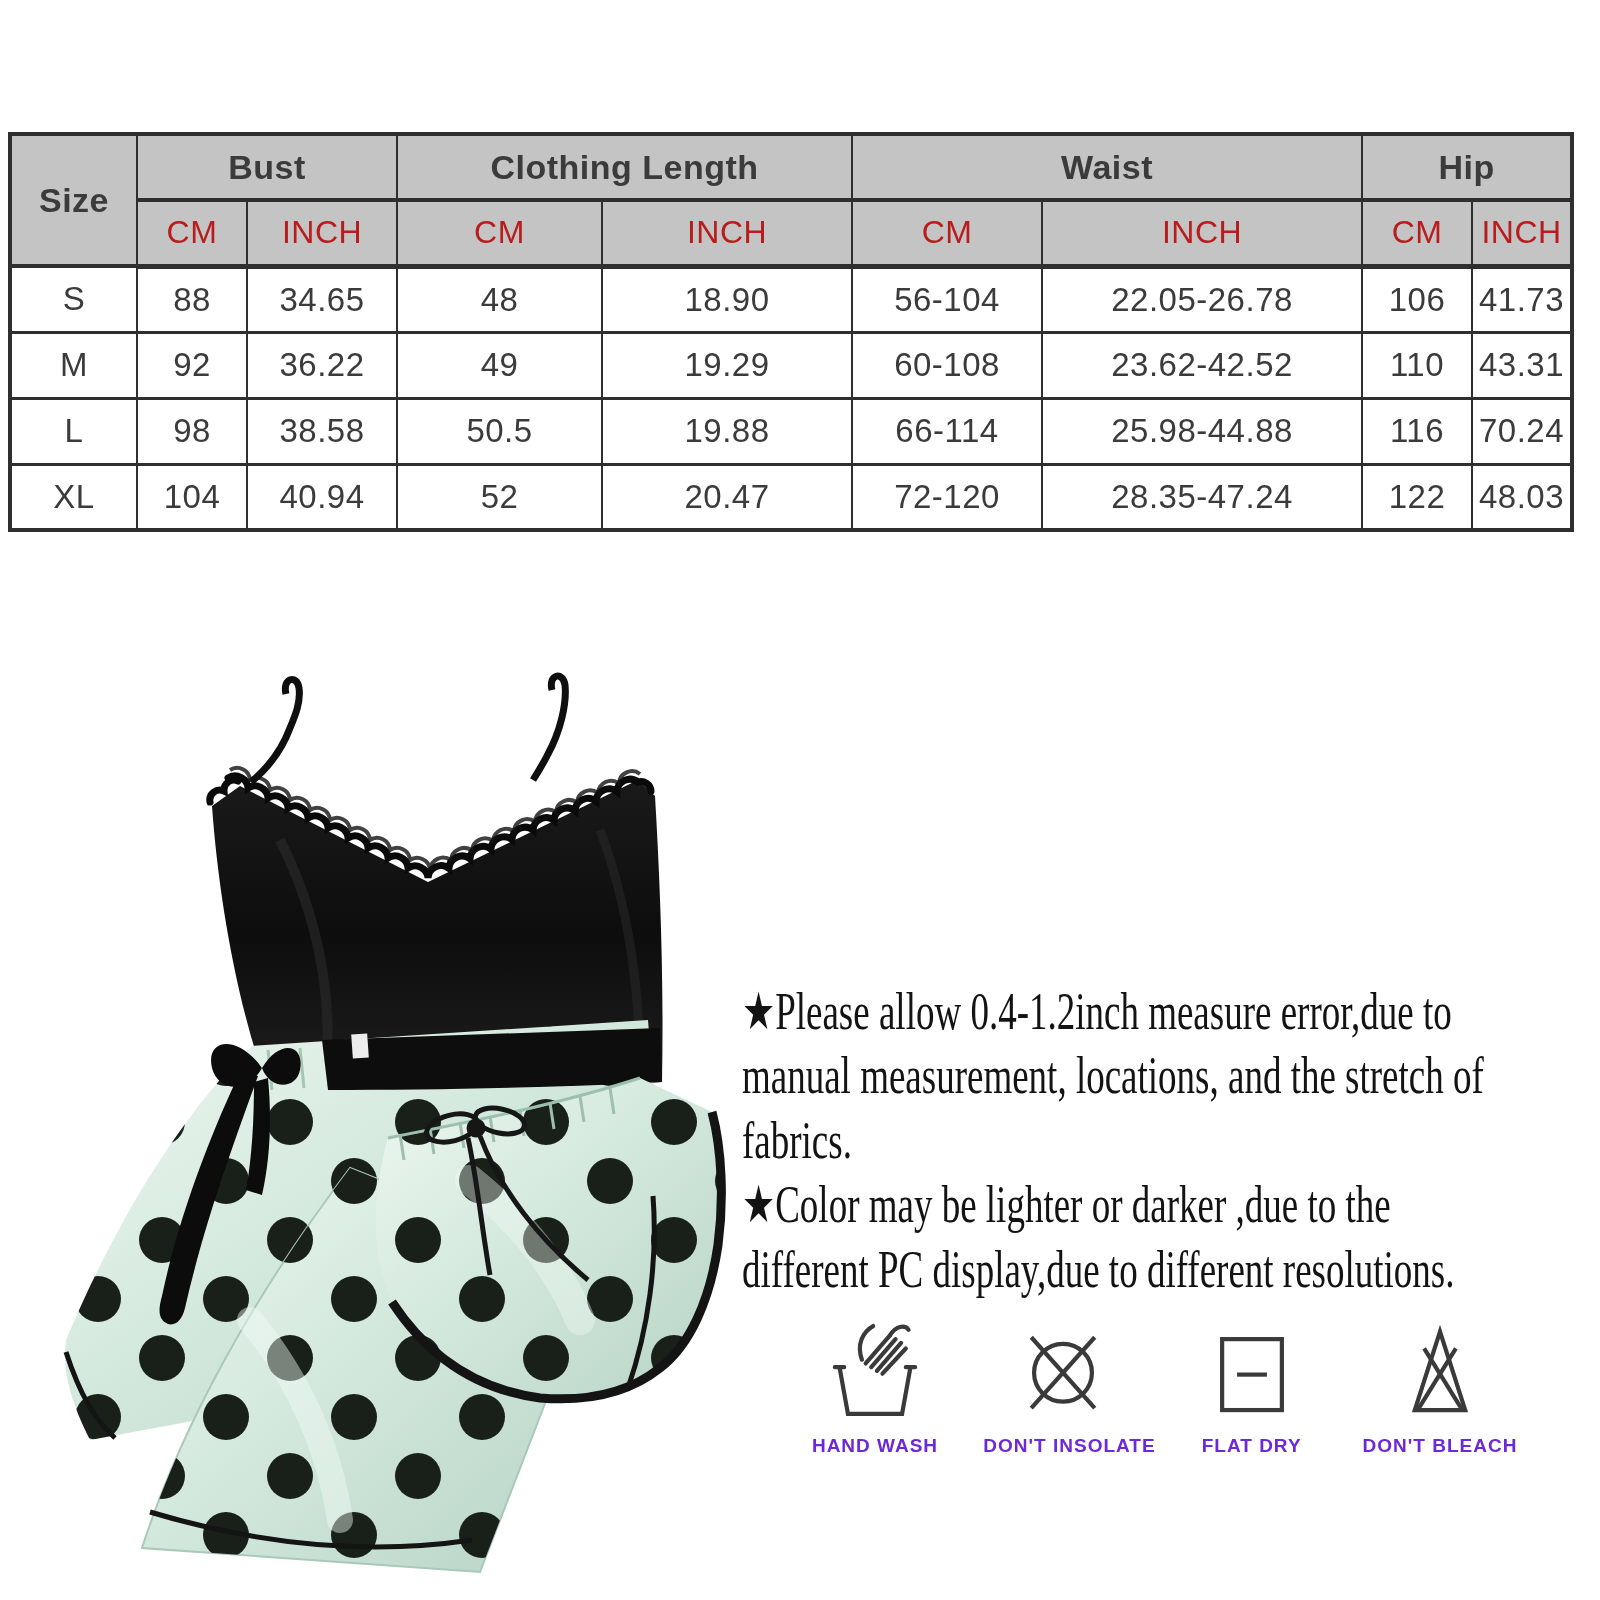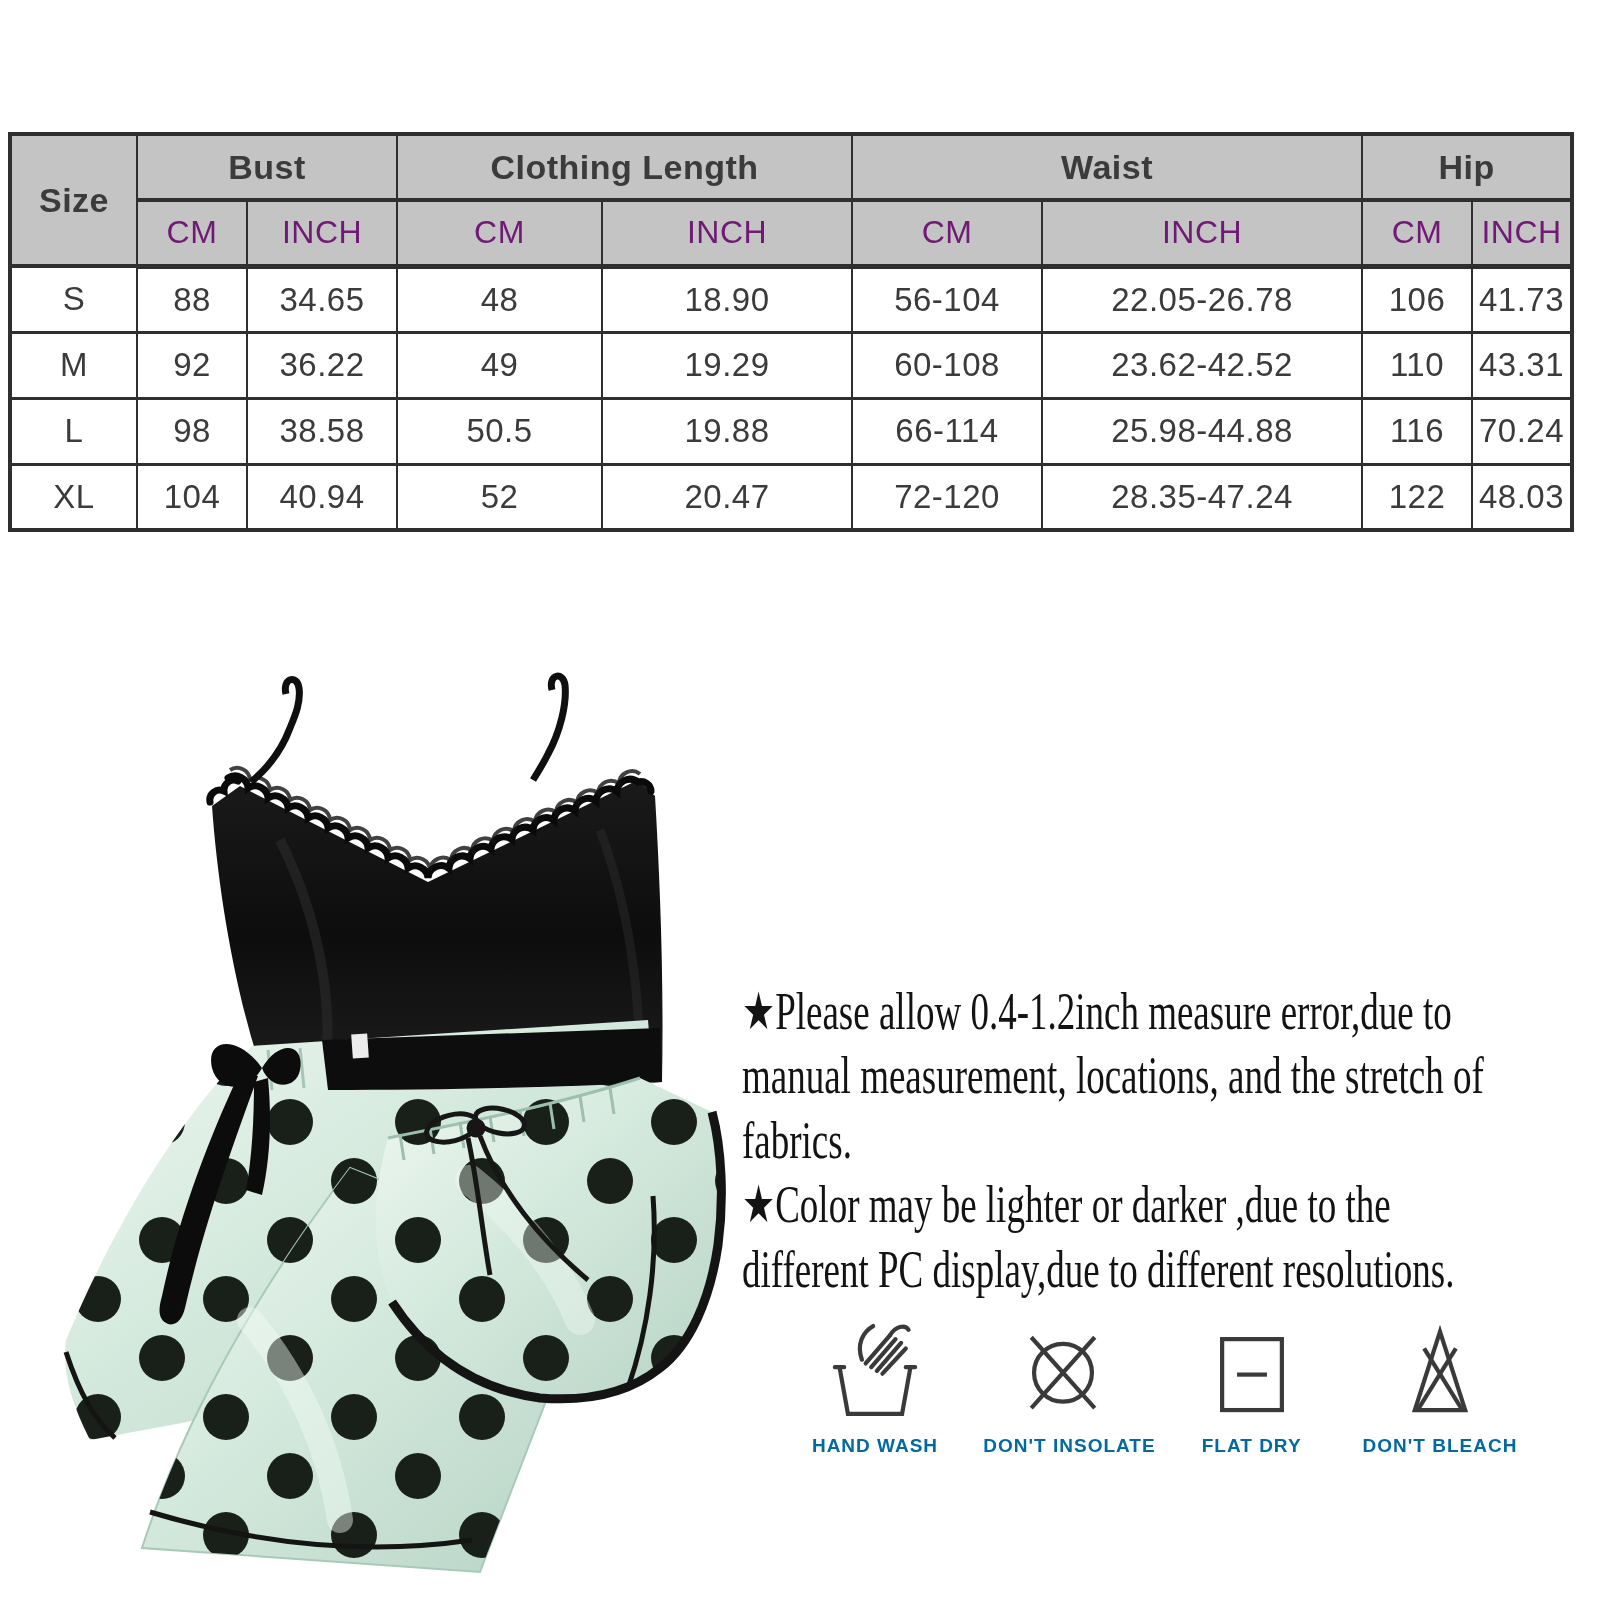--- a/index.html
+++ b/index.html
@@ -13,42 +13,42 @@
     position:absolute;left:8px;top:132px;width:1562px;height:396px;
     border-collapse:collapse;table-layout:fixed;
     color:#3b3b3b;
   }
   #size-table td,#size-table th{
     border:2px solid #2f2f2f;border-top-width:3px;border-bottom-width:3px;
     text-align:center;vertical-align:middle;padding:0;overflow:hidden;
     font-size:33px;font-weight:400;letter-spacing:0.5px;
   }
   #size-table .hdr{background:#c4c4c4;font-weight:700;font-size:34px;}
-  #size-table .sub{background:#c4c4c4;font-weight:400;font-size:32px;color:#701a75;}
+  #size-table .sub{background:#c4c4c4;font-weight:400;font-size:32px;color:#b91c1c;}
   #size-table{border:4px solid #2f2f2f;}
   #size-table tr.subrow td{border-bottom-width:5px;}
   #size-table tr.grouprow th{border-bottom-width:4px;}
 
   
   #notes{
     position:absolute;left:742px;top:980px;width:860px;
     transform:scaleY(1.40);transform-origin:top left;
     font-family:"Liberation Serif",serif;color:#131313;
   }
   .note-line{font-size:37px;line-height:46px;white-space:nowrap;}
 
   
   #care-row{
     position:absolute;left:795px;top:1313px;width:725px;
     display:flex;justify-content:space-between;
   }
   .care-item{width:160px;text-align:center;}
   .care-item svg{display:block;margin:0 auto;}
   .care-label{
-    margin-top:10px;font-size:19px;font-weight:700;color:#0369a1;
+    margin-top:10px;font-size:19px;font-weight:700;color:#6d28d9;
     letter-spacing:1px;white-space:nowrap;
   }
 
   
   #product{position:absolute;left:0px;top:620px;width:800px;height:1000px;}
 </style>
 </head>
 <body>
 <div id="canvas">
 

